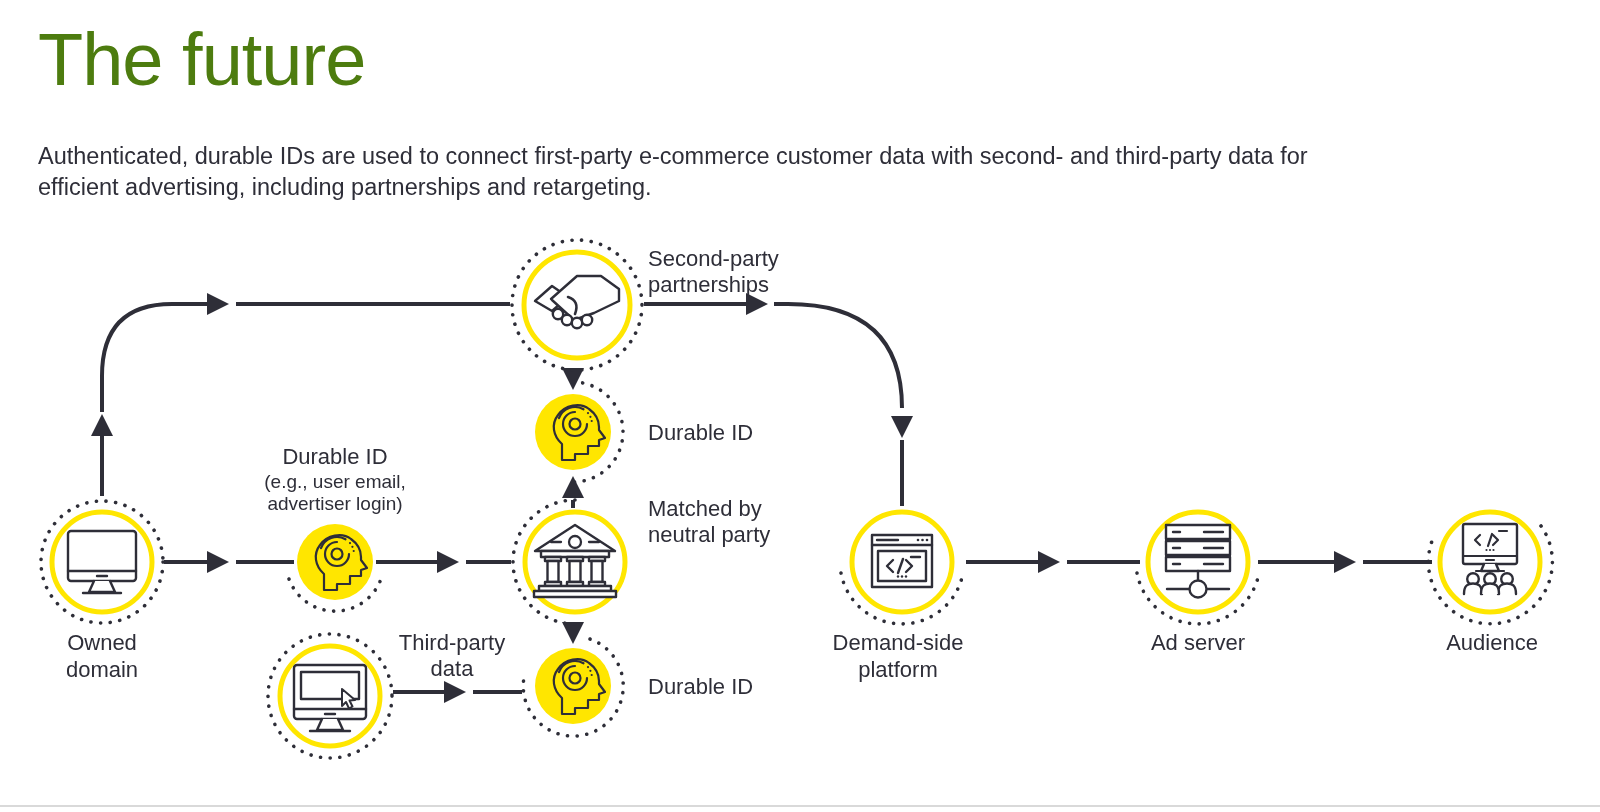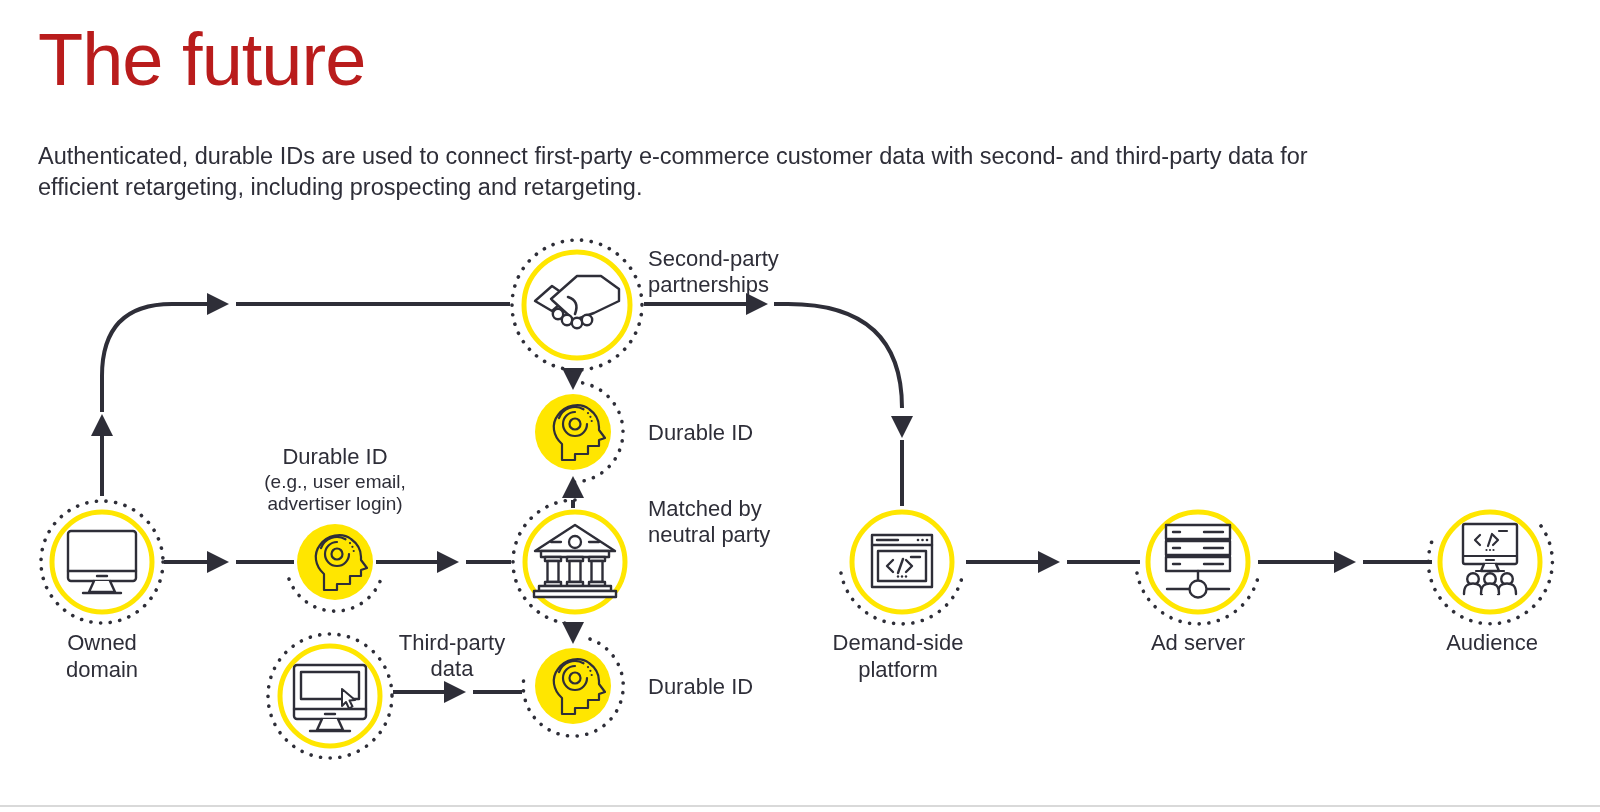--- a/index.html
+++ b/index.html
@@ -1,19 +1,19 @@
 <!DOCTYPE html>
 <html><head>
 <meta charset="utf-8">
 <style>
   html,body{margin:0;padding:0;background:#ffffff;}
   body{width:1600px;height:812px;overflow:hidden;position:relative;
        font-family:"Liberation Sans", sans-serif;color:#2e2e38;}
   .header{padding:16px 0 0 38px;height:224px;box-sizing:border-box;}
-  .page-title{margin:0;font-size:74px;font-weight:300;letter-spacing:-1px;line-height:1.2;color:#b91c1c;}
+  .page-title{margin:0;font-size:74px;font-weight:300;letter-spacing:-1px;line-height:1.2;color:#4d7c0f;}
   .subtitle{margin-top:36px;font-size:23.5px;line-height:31px;font-weight:400;color:#2e2e38;}
   .subtitle div{white-space:nowrap;}
   svg{display:block;}
   .ring{fill:#ffffff;stroke:#ffe600;stroke-width:5;}
   .fillnode{fill:#ffe600;stroke:none;}
   .dots{fill:none;stroke:#2e2e38;stroke-width:3.6;stroke-dasharray:0.1 9.6;stroke-linecap:round;}
   .flow{fill:none;stroke:#2e2e38;stroke-width:4;}
   .tri{fill:#2e2e38;stroke:none;}
   .ic{fill:none;stroke:#2e2e38;stroke-width:2.4;stroke-linejoin:round;stroke-linecap:round;}
   .icw{fill:#ffffff;stroke:#2e2e38;stroke-width:2.4;stroke-linejoin:round;stroke-linecap:round;}
@@ -23,21 +23,21 @@
   .mid{text-anchor:middle;}
   .bottom-divider{position:absolute;left:0;top:805px;width:1600px;border-top:2px solid #d9d9d9;}
 </style>
 </head>
 <body>
 
 <div class="header">
   <h1 class="page-title">The future</h1>
   <div class="subtitle">
     <div>Authenticated, durable IDs are used to connect first-party e-commerce customer data with second- and third-party data for</div>
-    <div>efficient retargeting, including prospecting and retargeting.</div>
+    <div>efficient advertising, including partnerships and retargeting.</div>
   </div>
 </div>
 
 <svg width="1600" height="572" viewBox="0 240 1600 572">
 
   <g>
     <path class="flow" d="M 102,512 V 452"></path>
     <path class="tri" d="M 102,430 L 91,452 L 113,452 Z"></path>
     <path class="flow" d="M 102,428 V 392 Q 102,320 172,320 H 207"></path>
     <path class="tri" d="M 229,320 L 207,309 L 207,331 Z"></path>

